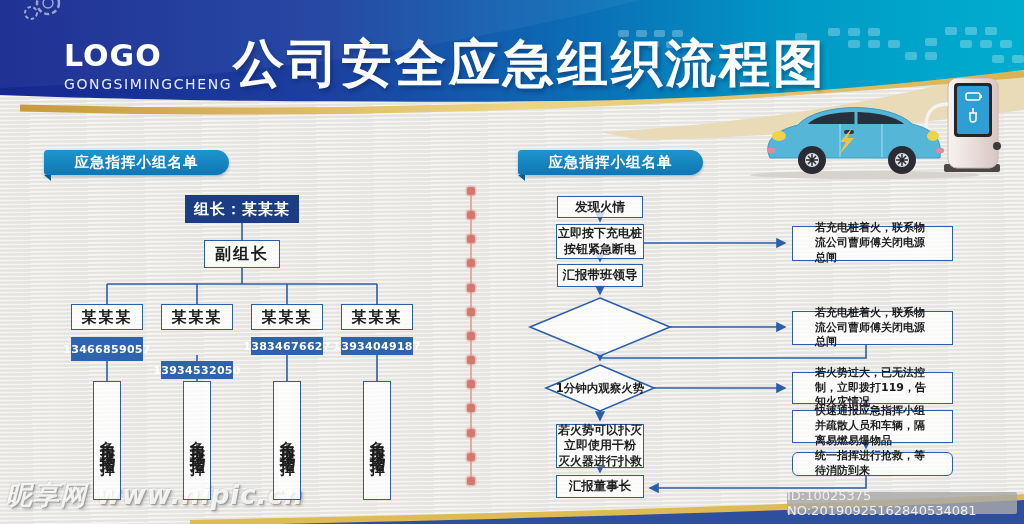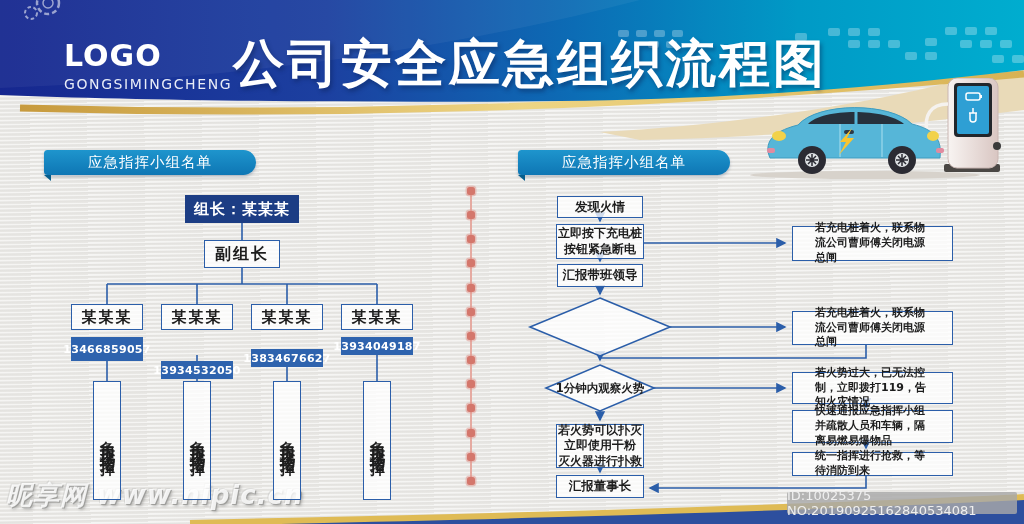--- a/index.html
+++ b/index.html
@@ -14,24 +14,24 @@
 
   
   #banner-svg{position:absolute;top:0;left:0;z-index:1;}
   #logo-text{position:absolute;left:64px;top:38px;z-index:3;color:#fff;font-size:30px;font-weight:bold;letter-spacing:1px;}
   #logo-sub{position:absolute;left:64px;top:76px;z-index:3;color:#e8ecf7;font-size:14px;letter-spacing:1.6px;}
   #poster-title{position:absolute;left:225px;top:30px;width:610px;z-index:3;color:#fff;
     font-size:51px;font-weight:900;text-align:center;letter-spacing:3px;
     text-shadow:2px 3px 4px rgba(10,30,80,.45);}
 
   
-  .pill{position:absolute;z-index:4;width:212px;height:25px;
+  .pill{position:absolute;z-index:4;width:185px;height:25px;
     background:linear-gradient(180deg,#1e95cd,#0e76b4);
     border-radius:4px 14px 14px 4px;
-    color:#fff;font-size:14.5px;font-weight:normal;letter-spacing:1px;
+    color:#fff;font-size:14.5px;font-weight:bold;letter-spacing:1px;
     display:flex;align-items:center;justify-content:center;
     box-shadow:0 2px 3px rgba(60,80,110,.3);}
   .pill::after{content:"";position:absolute;left:0;bottom:-6px;width:0;height:0;
     border-top:6px solid #075e8d;border-left:7px solid transparent;}
 
   
   .fbox{position:absolute;z-index:5;background:rgba(255,255,255,.78);
     border:1.5px solid #2b5ea9;color:#1d1d1d;box-sizing:border-box;
     display:flex;align-items:center;justify-content:center;text-align:center;font-weight:600;}
   .ml{white-space:pre-line;line-height:1.28;}
@@ -220,21 +220,21 @@
   <div class="fbox navy" style="left:185px;top:195px;width:114px;height:28px;font-size:15px;letter-spacing:1px;">组长：某某某</div>
   <div class="fbox" style="left:204px;top:240px;width:76px;height:28px;font-size:16px;letter-spacing:2px;">副组长</div>
 
   <div class="fbox" style="left:71px;top:304px;width:72px;height:26px;font-size:15px;letter-spacing:2px;">某某某</div>
   <div class="fbox" style="left:161px;top:304px;width:72px;height:26px;font-size:15px;letter-spacing:2px;">某某某</div>
   <div class="fbox" style="left:251px;top:304px;width:72px;height:26px;font-size:15px;letter-spacing:2px;">某某某</div>
   <div class="fbox" style="left:341px;top:304px;width:72px;height:26px;font-size:15px;letter-spacing:2px;">某某某</div>
 
   <div class="fbox phone" style="left:71px;top:337px;width:72px;height:24px;">13466859057</div>
   <div class="fbox phone" style="left:161px;top:337px;width:72px;height:18px;margin-top:24px;">13934532050</div>
-  <div class="fbox phone" style="left:251px;top:337px;width:72px;height:18px;margin-top:12px;">13834676627</div>
+  <div class="fbox phone" style="left:251px;top:337px;width:72px;height:18px;">13834676627</div>
   <div class="fbox phone" style="left:341px;top:337px;width:72px;height:18px;">13934049187</div>
 
   <div class="fbox vduty" style="left:93px;top:381px;width:28px;height:119px;">负责现场指挥</div>
   <div class="fbox vduty" style="left:183px;top:381px;width:28px;height:119px;">负责现场指挥</div>
   <div class="fbox vduty" style="left:273px;top:381px;width:28px;height:119px;">负责现场指挥</div>
   <div class="fbox vduty" style="left:363px;top:381px;width:28px;height:119px;">负责现场指挥</div>
 
   <div id="divider">
     <div class="dot"></div>
       <div class="dot"></div>
@@ -260,21 +260,21 @@
 
   <div class="fbox ml" style="left:556px;top:424px;width:88px;height:44px;font-size:12px;">若火势可以扑灭
 立即使用干粉
 灭火器进行扑救</div>
   <div class="fbox" style="left:556px;top:475px;width:88px;height:23px;font-size:12.5px;">汇报董事长</div>
 
   <div class="fbox sidebox" style="left:792px;top:226px;width:161px;height:35px;">若充电桩着火，联系物流公司曹师傅关闭电源总闸</div>
   <div class="fbox sidebox" style="left:792px;top:311px;width:161px;height:34px;">若充电桩着火，联系物流公司曹师傅关闭电源总闸</div>
   <div class="fbox sidebox" style="left:792px;top:372px;width:161px;height:32px;">若火势过大，已无法控制，立即拨打119，告知火灾情况</div>
   <div class="fbox sidebox" style="left:792px;top:410px;width:161px;height:33px;">快速通报应急指挥小组并疏散人员和车辆，隔离易燃易爆物品</div>
-  <div class="fbox sidebox" style="left:792px;top:452px;width:161px;height:24px;">统一指挥进行抢救，等待消防到来</div>
+  <div class="fbox sidebox" style="left:792px;top:452px;width:161px;height:24px;border-radius:6px;">统一指挥进行抢救，等待消防到来</div>
 
   <svg id="bottom-svg" width="1024" height="524" viewBox="0 0 1024 524">
     <path d="M190,524 C420,519 740,512 1024,498 L1024,524 Z" fill="#2d4f9e"></path>
     <path d="M190,523 C420,518 740,511 1024,497" stroke="#dfbb55" stroke-width="6" fill="none"></path>
   </svg>
 
   <div id="id-badge">ID:10025375 NO:20190925162840534081</div>
 
 </div>
 

